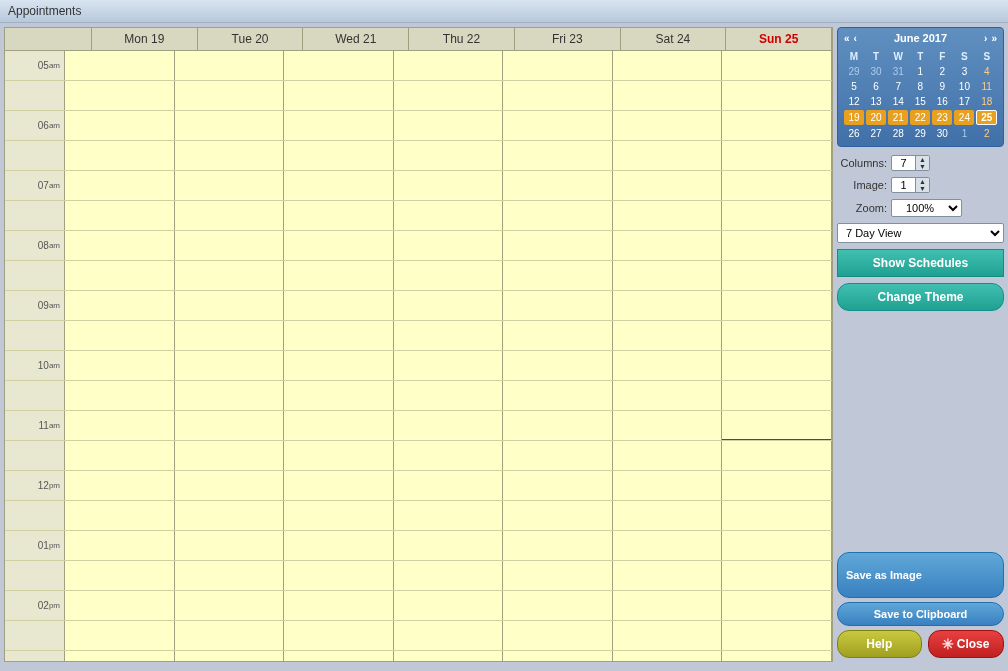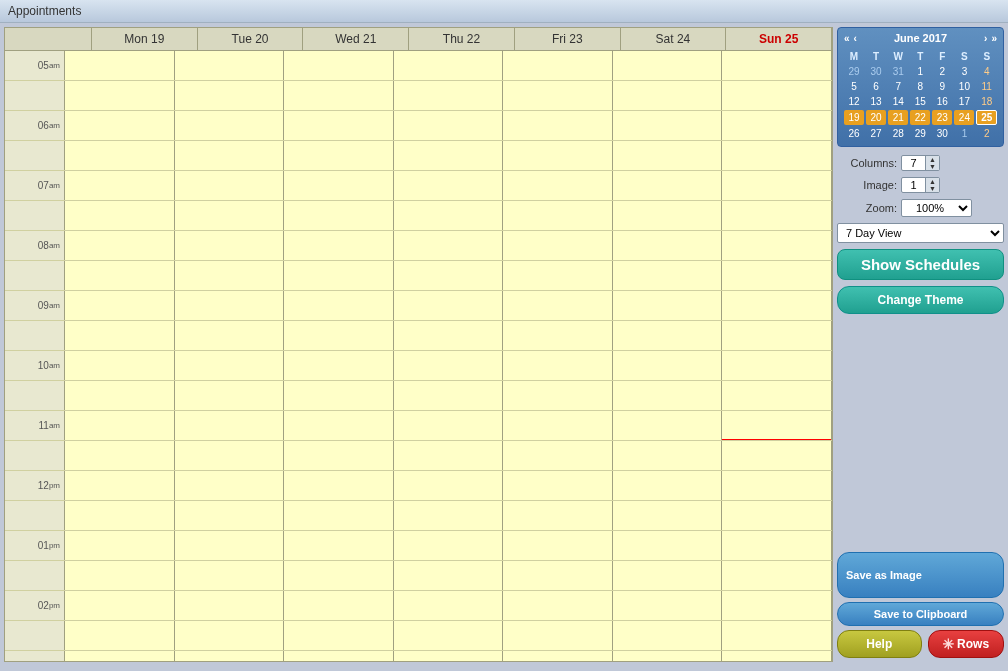--- a/index.html
+++ b/index.html
@@ -196,21 +196,20 @@
     .control-row {
       display: flex;
       align-items: center;
       gap: 4px;
     }
     .control-label {
       font-size: 11px;
       color: #333;
       min-width: 50px;
       text-align: right;
-      margin-left: 10px;
     }
     .spinner-input {
       display: flex;
       align-items: center;
       border: 1px solid #8090a0;
       background: white;
       border-radius: 2px;
     }
     .spinner-val {
       padding: 1px 4px;
@@ -248,23 +247,23 @@
       width: 100%;
       font-size: 11px;
       padding: 2px 4px;
       border: 1px solid #8090a0;
       background: white;
       border-radius: 2px;
     }
     .btn-show-schedules {
       background: linear-gradient(to bottom, #40c0b0, #20a090);
       border: 1px solid #109080;
-      border-radius: 8px;
-      color: white;
-      font-size: 15px;
+      border-radius: 0;
+      color: white;
+      font-size: 12px;
       font-weight: bold;
       padding: 6px 10px;
       cursor: pointer;
       text-align: center;
       width: 100%;
     }
     .btn-change-theme {
       background: linear-gradient(to bottom, #40c0b0, #20a090);
       border: 1px solid #10908a;
       border-radius: 12px;
@@ -694,19 +693,19 @@
 
     <div class="spacer"></div>
 
     <div class="bottom-buttons">
       <button class="btn-save-image">Save as Image</button>
       <button class="btn-save-clipboard">Save to Clipboard</button>
       <div class="help-close-row">
         <button class="btn-help">Help</button>
         <button class="btn-close">
           <span class="close-icon-star">✳</span>
-          <span>Rows</span>
+          <span>Close</span>
         </button>
       </div>
     </div>
 
   </div>
 </div>
 
 </body></html>

